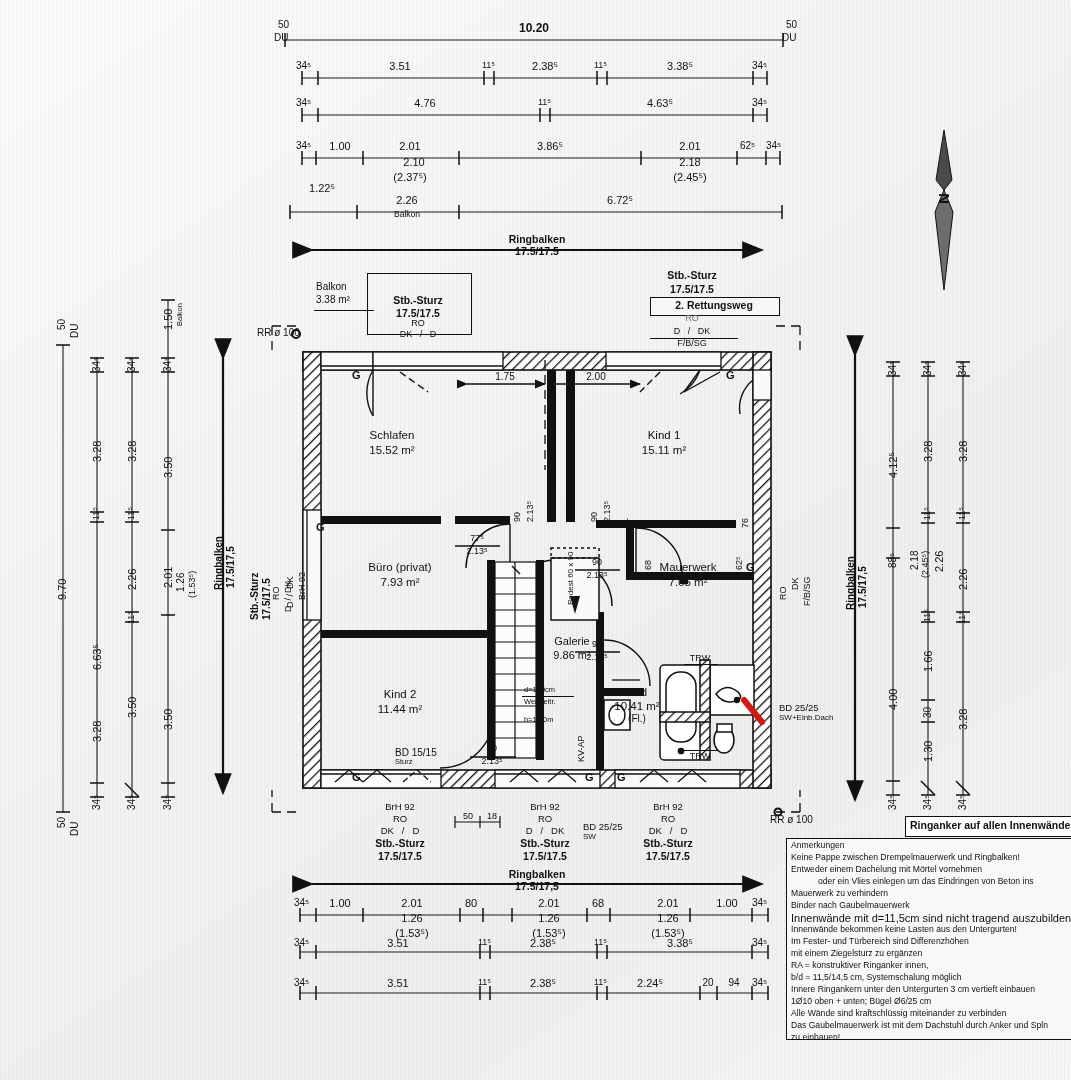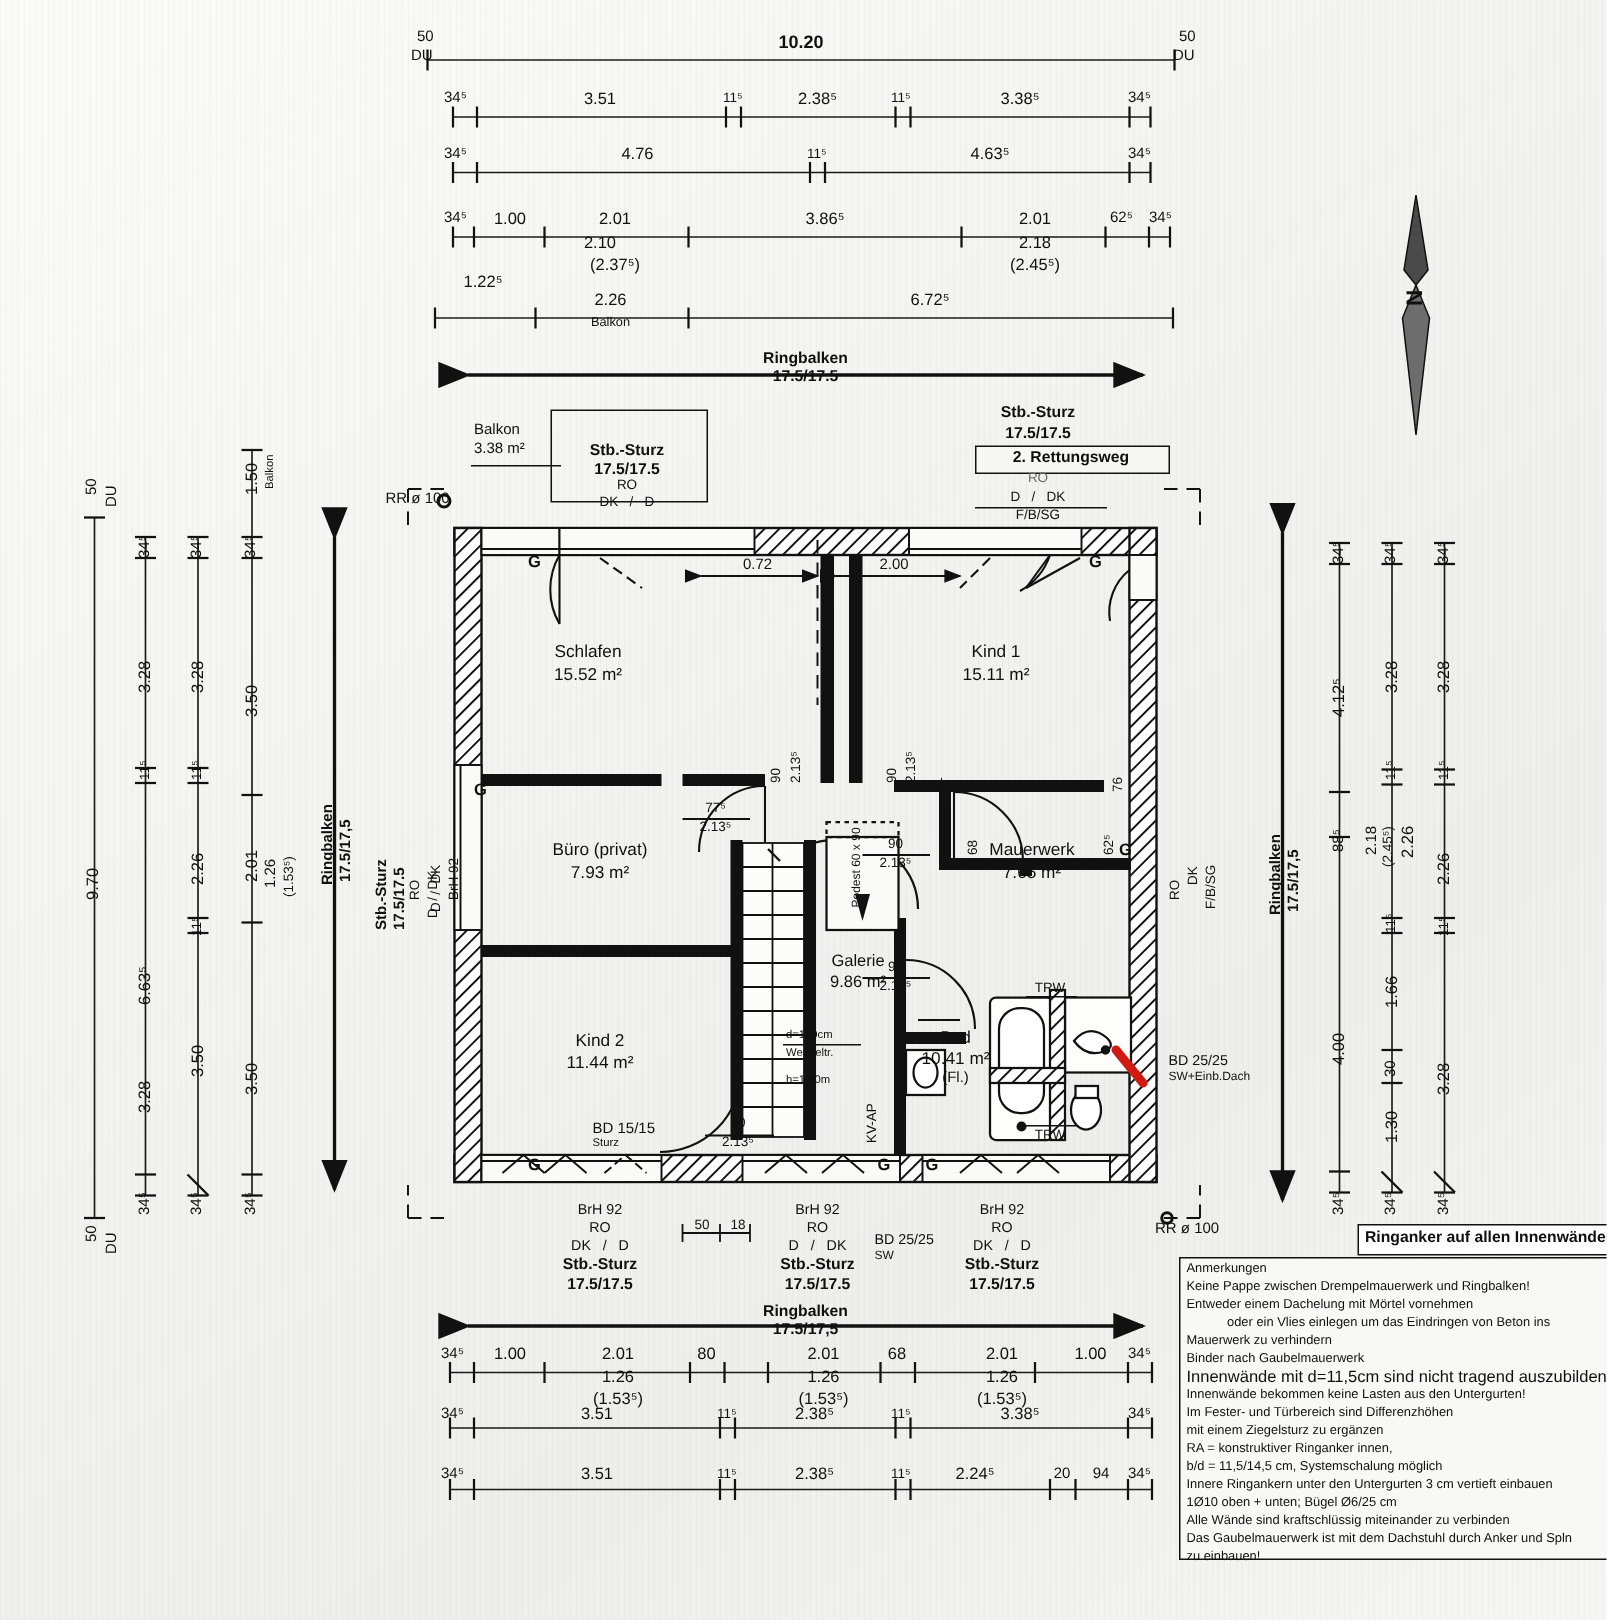--- a/index.html
+++ b/index.html
@@ -385,21 +385,21 @@
 
 <div class="t" style="left:296px;top:98px;font-size:10px">34⁵</div>
 <div class="t c" style="left:425px;top:98px;font-size:11px">4.76</div>
 <div class="t" style="left:538px;top:98px;font-size:9px">11⁵</div>
 <div class="t c" style="left:660px;top:98px;font-size:11px">4.63⁵</div>
 <div class="t" style="left:752px;top:98px;font-size:10px">34⁵</div>
 
 <div class="t" style="left:296px;top:141px;font-size:10px">34⁵</div>
 <div class="t c" style="left:340px;top:141px;font-size:11px">1.00</div>
 <div class="t c" style="left:410px;top:141px;font-size:11px">2.01</div>
-<div class="t c" style="left:400px;top:157px;font-size:11px">2.10</div>
+<div class="t c" style="left:414px;top:157px;font-size:11px">2.10</div>
 <div class="t c" style="left:410px;top:172px;font-size:11px">(2.37⁵)</div>
 <div class="t c" style="left:550px;top:141px;font-size:11px">3.86⁵</div>
 <div class="t c" style="left:690px;top:141px;font-size:11px">2.01</div>
 <div class="t c" style="left:690px;top:157px;font-size:11px">2.18</div>
 <div class="t c" style="left:690px;top:172px;font-size:11px">(2.45⁵)</div>
 <div class="t" style="left:740px;top:141px;font-size:10px">62⁵</div>
 <div class="t" style="left:766px;top:141px;font-size:10px">34⁵</div>
 
 <div class="t c" style="left:322px;top:183px;font-size:11px">1.22⁵</div>
 <div class="t c" style="left:407px;top:195px;font-size:11px">2.26</div>
@@ -445,21 +445,21 @@
 <div class="t c" style="left:400px;top:688px;font-size:11.5px">Kind 2</div>
 <div class="t c" style="left:400px;top:703px;font-size:11.5px">11.44 m²</div>
 
 <div class="t c" style="left:572px;top:636px;font-size:11px">Galerie</div>
 <div class="t c" style="left:572px;top:650px;font-size:11px">9.86 m²</div>
 
 <div class="t c" style="left:637px;top:686px;font-size:11.5px">Bad</div>
 <div class="t c" style="left:637px;top:700px;font-size:11.5px">10.41 m²</div>
 <div class="t c" style="left:637px;top:714px;font-size:10px">(Fl.)</div>
 
-<div class="t c" style="left:505px;top:372px;font-size:10px">0.72</div>
+<div class="t c" style="left:505px;top:372px;font-size:10px">1.75</div>
 <div class="t c" style="left:596px;top:372px;font-size:10px">2.00</div>
 
 <div class="t b" style="left:352px;top:370px;font-size:11px">G</div>
 <div class="t b" style="left:726px;top:370px;font-size:11px">G</div>
 <div class="t b" style="left:316px;top:522px;font-size:11px">G</div>
 <div class="t b" style="left:746px;top:562px;font-size:11px">G</div>
 <div class="t b" style="left:352px;top:772px;font-size:11px">G</div>
 <div class="t b" style="left:585px;top:772px;font-size:11px">G</div>
 <div class="t b" style="left:617px;top:772px;font-size:11px">G</div>
 

